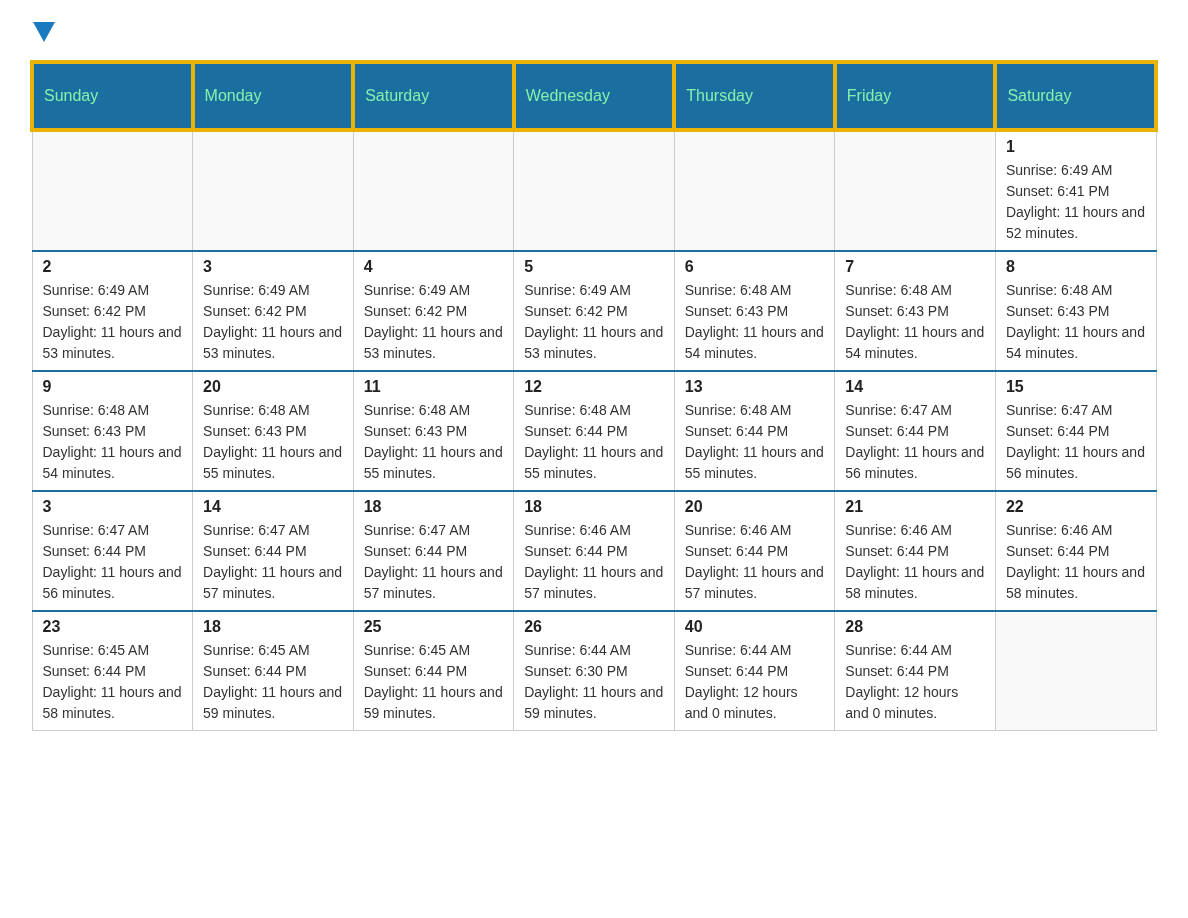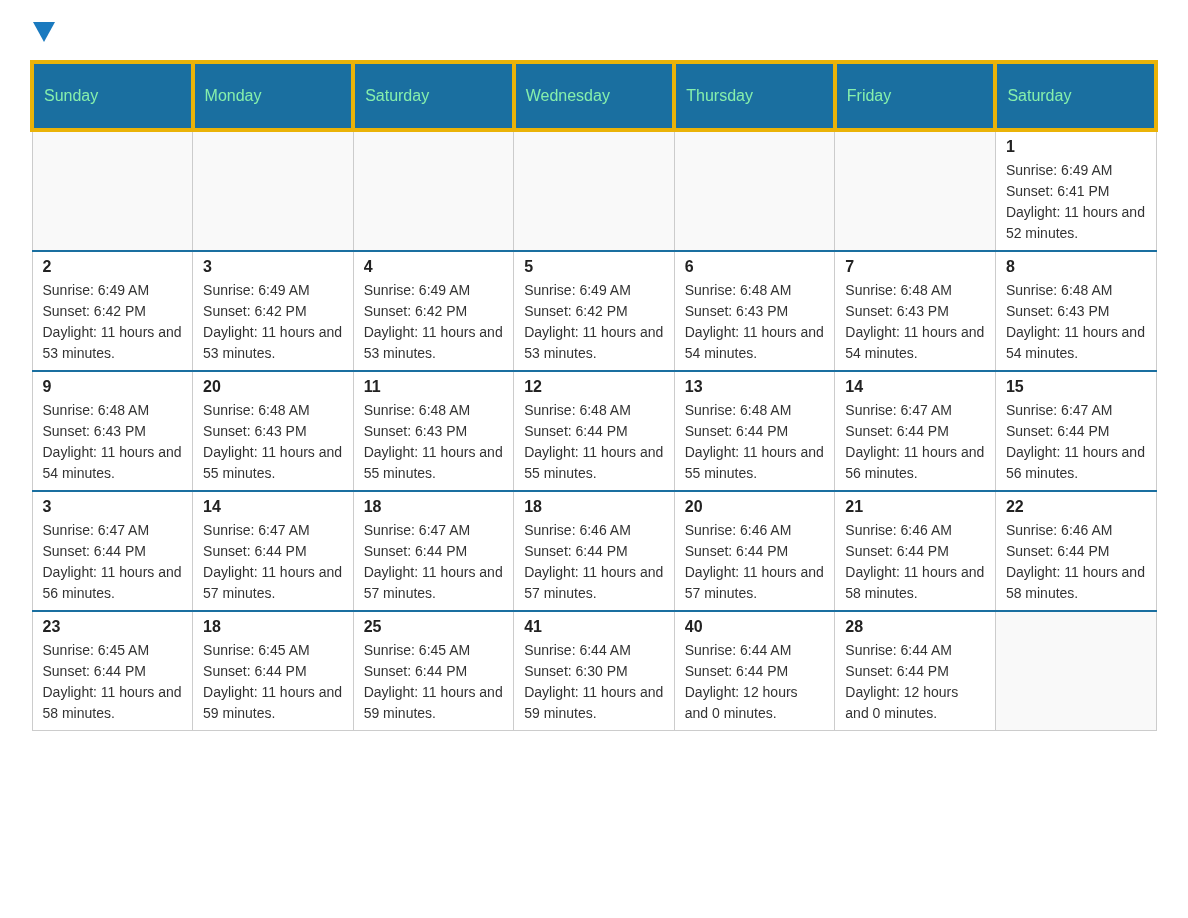--- a/index.html
+++ b/index.html
@@ -312,21 +312,21 @@
 and 59 minutes.</div>
         </td>
         <td>
           <span class="day-number">25</span>
           <div class="day-info">Sunrise: 6:45 AM
 Sunset: 6:44 PM
 Daylight: 11 hours
 and 59 minutes.</div>
         </td>
         <td>
-          <span class="day-number">41</span>
+          <span class="day-number">26</span>
           <div class="day-info">Sunrise: 6:44 AM
 Sunset: 6:30 PM
 Daylight: 11 hours
 and 59 minutes.</div>
         </td>
         <td>
           <span class="day-number">40</span>
           <div class="day-info">Sunrise: 6:44 AM
 Sunset: 6:44 PM
 Daylight: 12 hours

